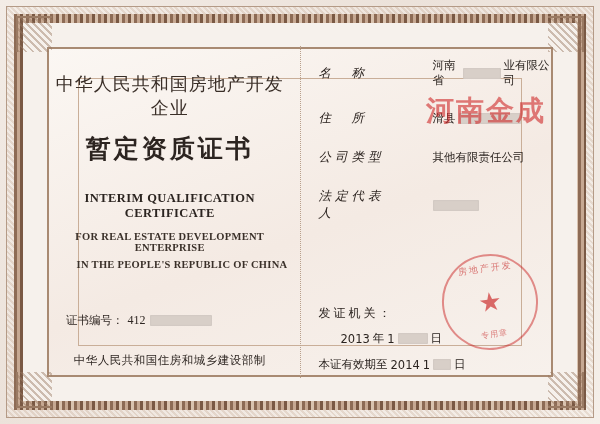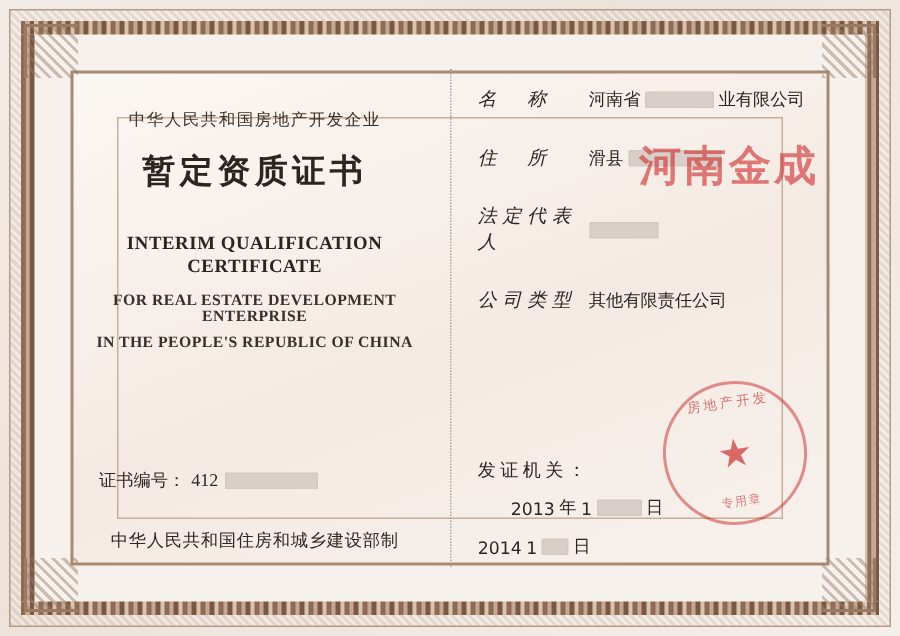--- a/index.html
+++ b/index.html
@@ -78,43 +78,43 @@
   }
   .panel-right{
     width:50%;
     box-sizing:border-box;
     padding:18px 10px 12px 18px;
     position:relative;
   }
 
   .cn-title-small{
     font-family:"DejaVu Sans",sans-serif;
-    font-size:11px;color:#3a2f28;letter-spacing:1px;
+    font-size:18px;color:#3a2f28;letter-spacing:1px;
     margin-top:14px;
   }
   .cn-title-big{
     font-family:"DejaVu Sans",sans-serif;
     font-weight:bold;
-    font-size:22px;color:#2c2420;letter-spacing:3px;
+    font-size:25px;color:#2c2420;letter-spacing:3px;
     margin-top:12px;
   }
   .en-1{
     margin-top:26px;
     font-family:"Liberation Serif",serif;
     font-size:12.5px;font-weight:bold;color:#2b2420;letter-spacing:.4px;
   }
   .en-2{
     margin-top:10px;
     font-family:"Liberation Serif",serif;
     font-size:10.5px;font-weight:bold;color:#3a3029;letter-spacing:.3px;
   }
   .en-3{
     margin-top:6px;
     font-family:"Liberation Serif",serif;
-    font-size:10.5px;font-weight:bold;color:#3a3029;letter-spacing:.3px;
+    font-size:10.5px;font-weight:bold;color:#3a3029;letter-spacing:.3px;text-align:right;
   }
   .cert-no{
     position:absolute;left:26px;bottom:56px;
     font-family:"DejaVu Sans",sans-serif;
     font-size:11.5px;color:#2e2622;
     display:flex;align-items:center;gap:4px;
   }
   .cert-no .num{font-family:Liberation Serif, serif;font-size:12px;}
   .redact{
     display:inline-block;height:11px;width:46px;
@@ -137,20 +137,21 @@
     font-family:"DejaVu Sans",sans-serif;
   }
   .row .lab{
     width:74px;flex:none;
     font-size:12.5px;color:#2c2420;letter-spacing:4px;font-style:italic;
   }
   .row .val{
     font-size:11.5px;color:#2b2420;
     display:flex;align-items:center;gap:3px;
     font-family:"DejaVu Sans",sans-serif;
+    margin-left:40px;
   }
   .issuer{
     position:absolute;left:18px;bottom:62px;
     font-family:"DejaVu Sans",sans-serif;
     font-size:12px;color:#2c2420;letter-spacing:3px;
     display:flex;gap:3px;
   }
   .date-line{
     position:absolute;left:40px;bottom:38px;
     font-family:"DejaVu Sans",sans-serif;font-size:11.5px;color:#2b2420;
@@ -243,44 +244,45 @@
 
       <div class="row">
         <span class="lab">住　所</span>
         <span class="val">
           <span>滑县</span>
           <span class="redact lg"></span>
         </span>
       </div>
 
       <div class="row">
+        <span class="lab">公司类型</span>
+        <span class="val">其他有限责任公司</span>
+      </div>
+
+      <div class="row">
         <span class="lab">法定代表人</span>
         <span class="val">
           <span class="redact"></span>
         </span>
-      </div>
-
-      <div class="row">
-        <span class="lab">公司类型</span>
-        <span class="val">其他有限责任公司</span>
       </div>
 
       <div class="issuer">
         <span>发证机关：</span>
       </div>
 
       <div class="date-line">
         <span>2013</span>
         <span>年</span>
         <span>1</span>
         <span class="redact sm"></span>
         <span>日</span>
       </div>
 
       <div class="valid-line">
+        <span>本证有效期至</span>
         <span>2014</span>
         <span>1</span>
         <span class="redact xs"></span>
         <span>日</span>
       </div>
 
       <div class="seal">
         <div class="seal-text">房地产开发</div>
         <div class="star">★</div>
         <div class="seal-text-b">专用章</div>

